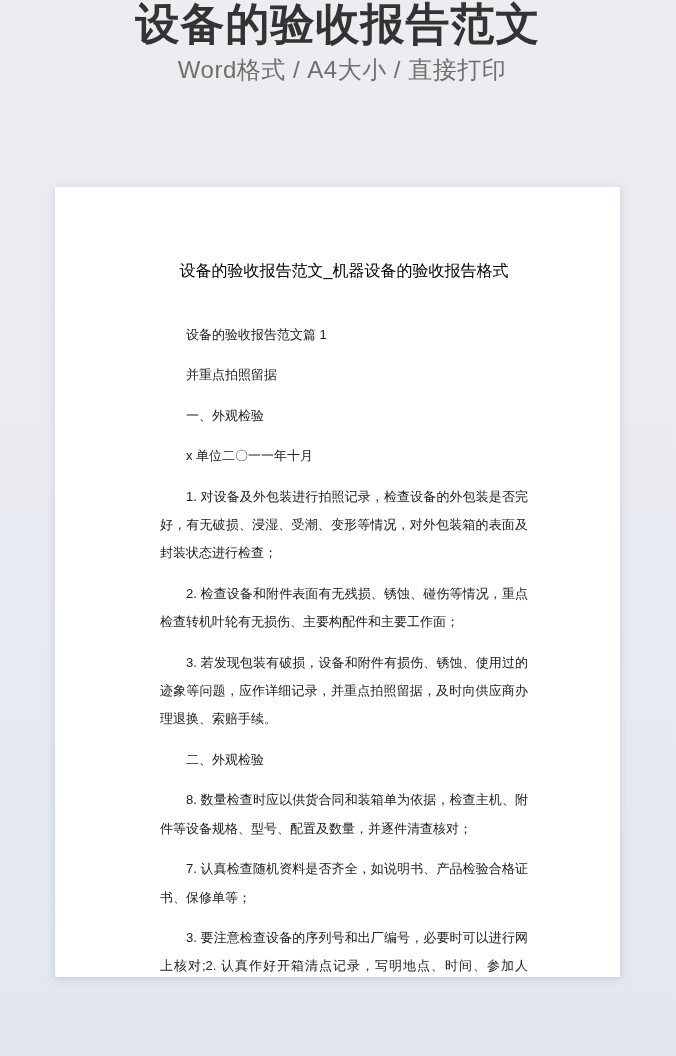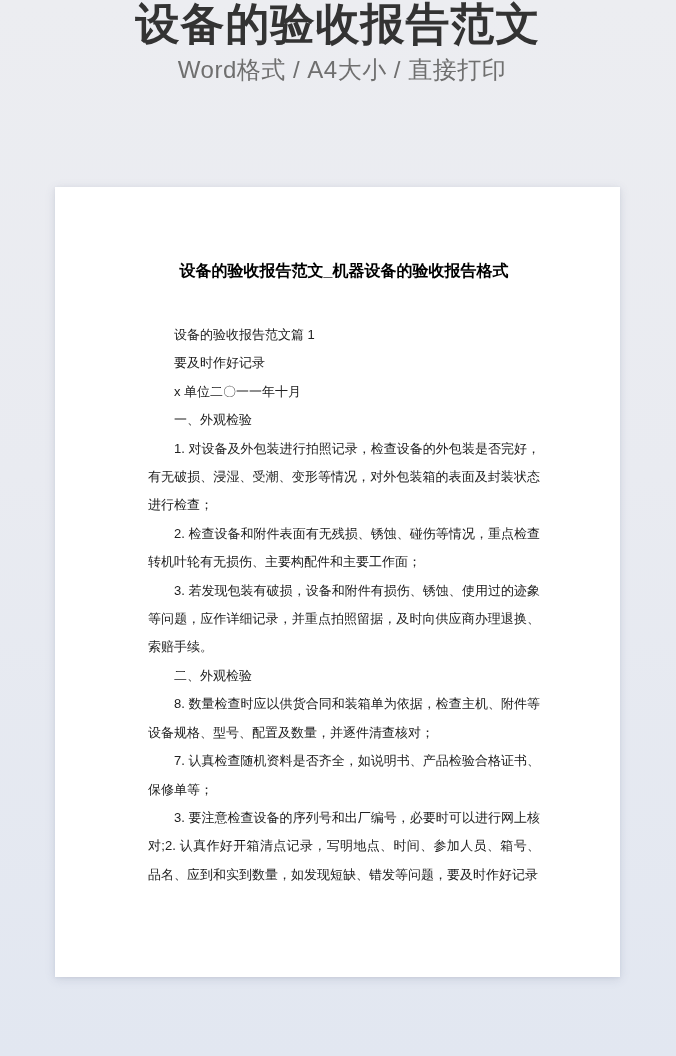--- a/index.html
+++ b/index.html
@@ -43,52 +43,52 @@
     box-sizing: border-box;
     padding: 72px 80px 0 93px;
     overflow: hidden;
   }
   .doc-title {
     margin: 0 0 38px 0;
     width: 392px;
     text-align: center;
     font-size: 16px;
     line-height: 24px;
-    font-weight: bold;
+    font-weight: normal;
     color: #000000;
     white-space: nowrap;
   }
   .doc-body {
     width: 392px;
   }
   .doc-body p {
-    margin: 0;
+    margin: 12px;
     font-size: 13px;
     line-height: 28.4px;
     text-indent: 2em;
     text-align: justify;
     color: var(--body-text, #202020);
     word-break: break-all;
   }
 </style>
 </head>
 <body style="--bg-top: #ecedf1; --bg-bottom: #e2e7f1; --page: #ffffff; --heading: #333333; --subtitle: #6f6f6f; --body-text: #202020;">
 
 <header class="site-header">
   <h1 class="site-title">设备的验收报告范文</h1>
   <p class="site-subtitle">Word格式 / A4大小 / 直接打印</p>
 </header>
 
 <section class="page-sheet">
   <h2 class="doc-title">设备的验收报告范文_机器设备的验收报告格式</h2>
   <div class="doc-body">
       <p>设备的验收报告范文篇 1</p>
-      <p>要及时作好记录</p>
+      <p>并重点拍照留据</p>
+      <p>一、外观检验</p>
       <p>x 单位二〇一一年十月</p>
-      <p>一、外观检验</p>
       <p>1. 对设备及外包装进行拍照记录，检查设备的外包装是否完好，有无破损、浸湿、受潮、变形等情况，对外包装箱的表面及封装状态进行检查；</p>
       <p>2. 检查设备和附件表面有无残损、锈蚀、碰伤等情况，重点检查转机叶轮有无损伤、主要构配件和主要工作面；</p>
       <p>3. 若发现包装有破损，设备和附件有损伤、锈蚀、使用过的迹象等问题，应作详细记录，并重点拍照留据，及时向供应商办理退换、索赔手续。</p>
       <p>二、外观检验</p>
       <p>8. 数量检查时应以供货合同和装箱单为依据，检查主机、附件等设备规格、型号、配置及数量，并逐件清查核对；</p>
       <p>7. 认真检查随机资料是否齐全，如说明书、产品检验合格证书、保修单等；</p>
       <p>3. 要注意检查设备的序列号和出厂编号，必要时可以进行网上核对;2. 认真作好开箱清点记录，写明地点、时间、参加人员、箱号、品名、应到和实到数量，如发现短缺、错发等问题，要及时作好记录</p>
     </div>
 </section>
 

